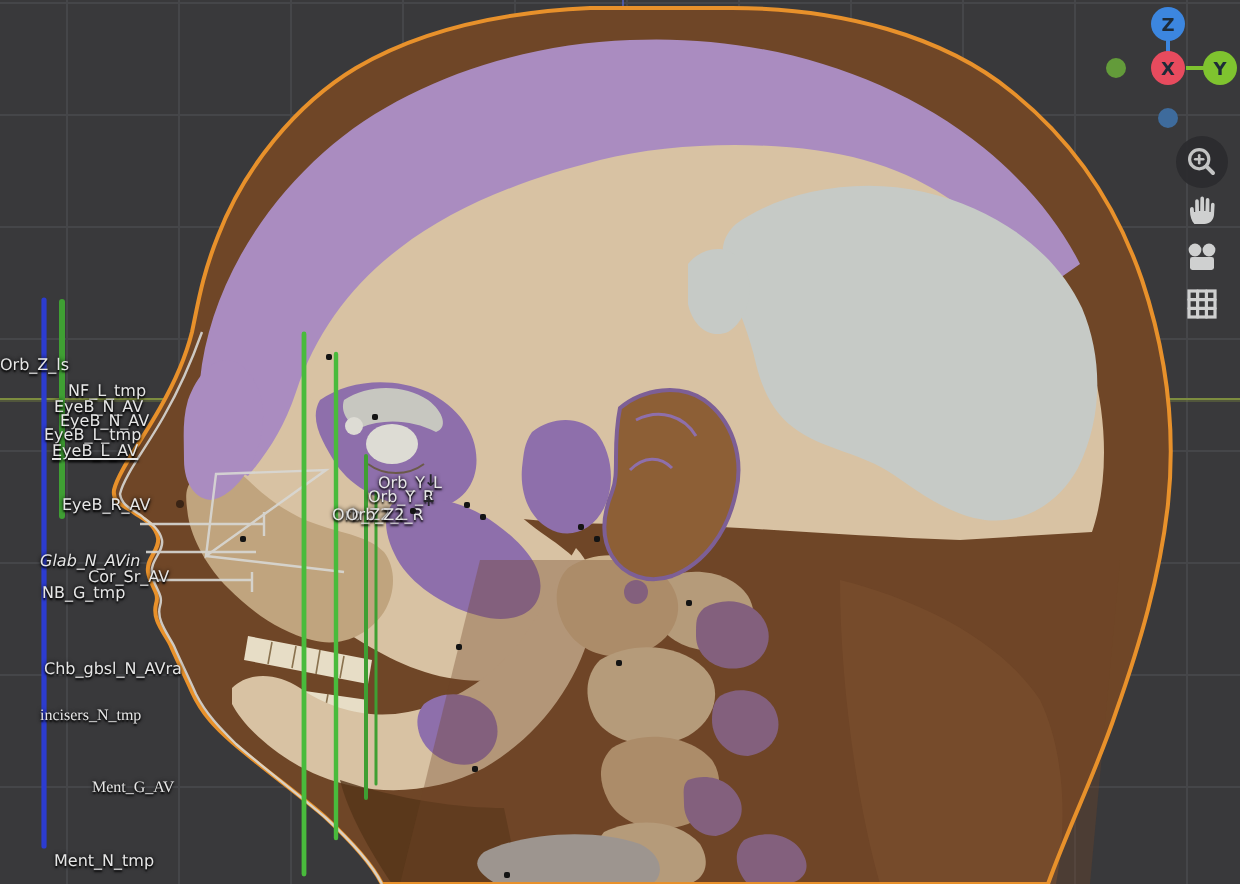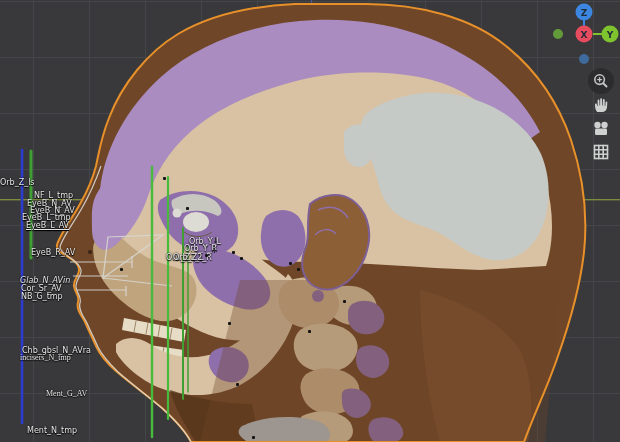--- a/index.html
+++ b/index.html
@@ -152,23 +152,23 @@
 
   <div>
       <span class="lm" style="left: 0; top: 178px;">Orb_Z_ls</span>
       <span class="lm" style="left: 34px; top: 191px;">NF_L_tmp</span>
       <span class="lm" style="left: 27px; top: 199px;">EyeB_N_AV</span>
       <span class="lm" style="left: 30px; top: 206px;">EyeB_N_AV</span>
       <span class="lm" style="left: 22px; top: 213px;">EyeB_L_tmp</span>
       <span class="lm" style="left: 26px; top: 221px; text-decoration: underline;">EyeB_L_AV</span>
       <span class="lm" style="left: 31px; top: 225px; margin-top: 23px;">EyeB_R_AV</span>
       <span class="lm" style="left: 20px; top: 276px; font-style: italic;">Glab_N_AVin</span>
-      <span class="lm" style="left: 21px; top: 284px;">Cor_Sr_AV</span>
+      <span class="lm" style="left: 21px; top: 284px; padding-left: 23px;">Cor_Sr_AV</span>
       <span class="lm" style="left: 21px; top: 292px;">NB_G_tmp</span>
-      <span class="lm" style="left: 22px; top: 330px; margin-top: 16px;">Chb_gbsl_N_AVra</span>
+      <span class="lm" style="left: 22px; top: 330px;">Chb_gbsl_N_AVra</span>
       <span class="lm" style="left: 20px; top: 353px; font-family: Liberation Serif, serif;">incisers_N_tmp</span>
       <span class="lm" style="left: 46px; top: 389px; font-family: Liberation Serif, serif;">Ment_G_AV</span>
       <span class="lm" style="left: 27px; top: 426px;">Ment_N_tmp</span>
       <span class="lm" style="left: 189px; top: 237px;">Orb_Y_L</span>
       <span class="lm" style="left: 184px; top: 244px;">Orb_Y_R</span>
       <span class="lm" style="left: 166px; top: 253px; text-align: center;">Orb_Z2_L</span>
       <span class="lm" style="left: 173px; top: 253px;">Orb_Z2_R</span>
     </div>
   <div>
       <span class="mk" style="left: 212px; top: 236px;">↓</span>

